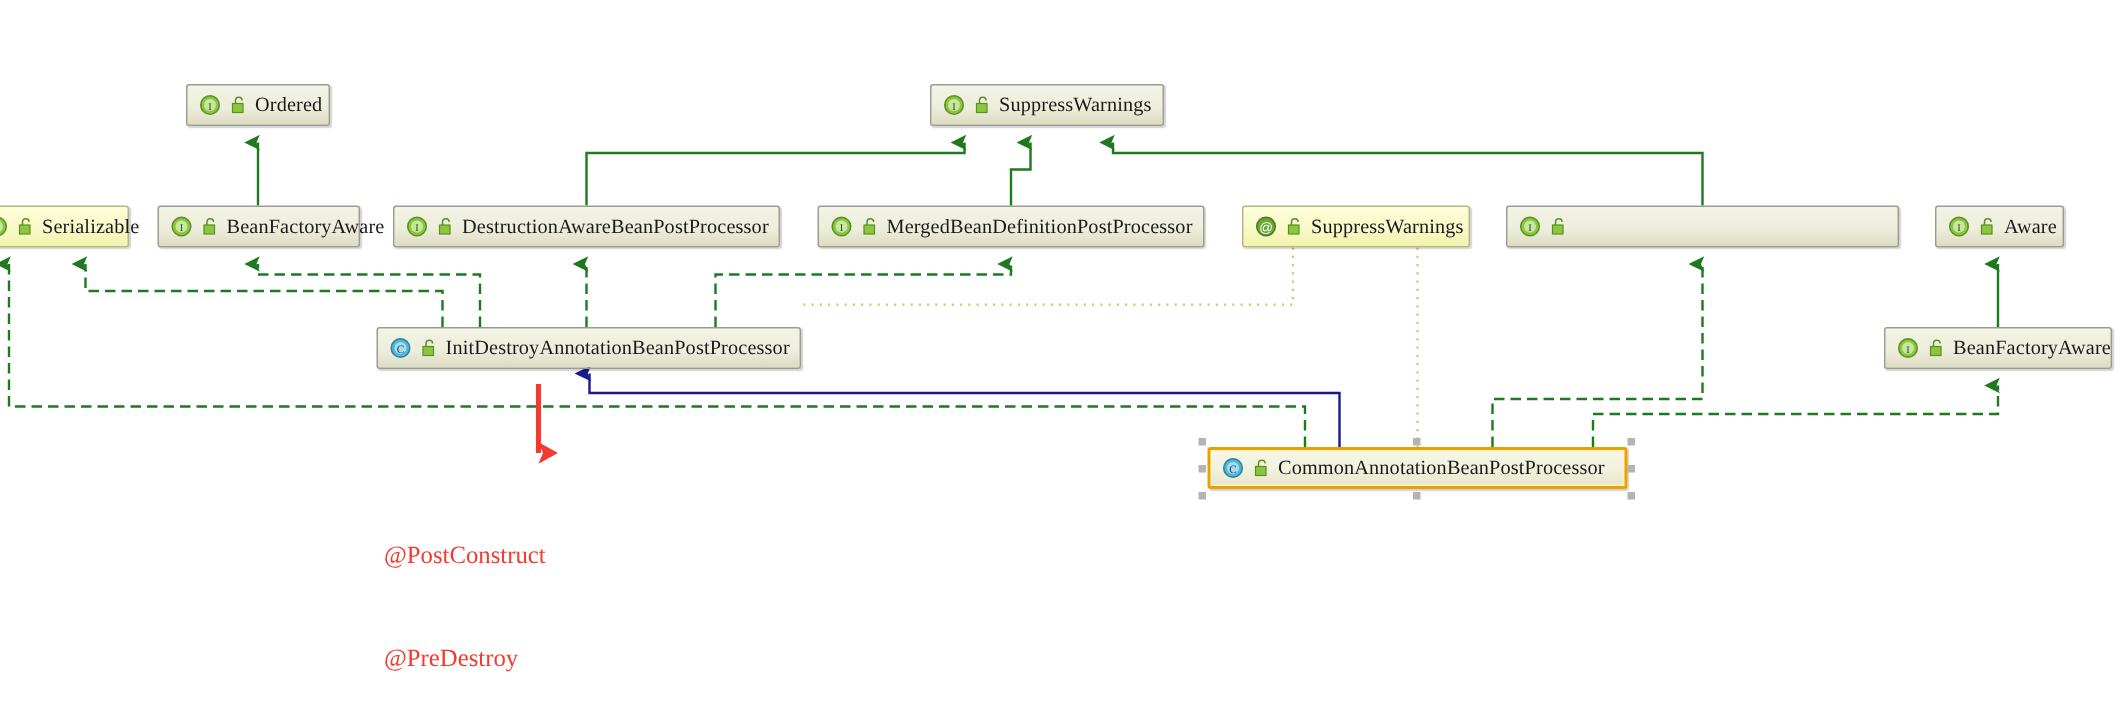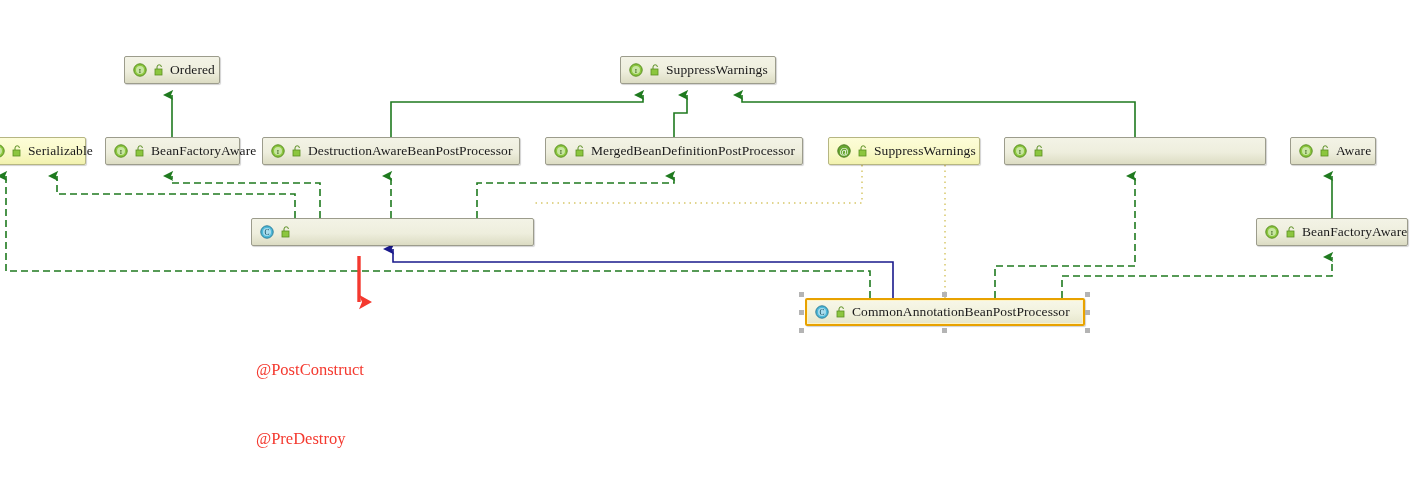--- a/index.html
+++ b/index.html
@@ -303,20 +303,21 @@
         <circle cx="7" cy="7" r="4" fill="#a8dced"></circle>
         <text x="7" y="10" font-size="7.5" text-anchor="middle" fill="#0d4558" font-family="Liberation Serif, serif">C</text>
       </svg>
     </span>
     <span class="glyph">
       <svg width="12" height="12" viewBox="0 0 12 12">
         <rect x="2" y="5" width="7" height="6" fill="#8cc63f" stroke="#5a8f22" stroke-width="0.8"></rect>
         <path d="M4 5 V3 a2.2 2.2 0 0 1 4.4 0" fill="none" stroke="#5a8f22" stroke-width="1"></path>
       </svg>
     </span>
+    <span class="label">InitDestroyAnnotationBeanPostProcessor</span>
   </div>
 
   <div class="node" style="left:1256px; top:218px; width:152px;">
     <span class="glyph">
       <svg width="14" height="14" viewBox="0 0 14 14">
         <circle cx="7" cy="7" r="6.2" fill="#8cc63f" stroke="#5a8f22" stroke-width="1"></circle>
         <circle cx="7" cy="7" r="4" fill="#c7e6a0"></circle>
         <text x="7" y="10" font-size="7" text-anchor="middle" fill="#2d4f10" font-family="Liberation Serif, serif">I</text>
       </svg>
     </span>

